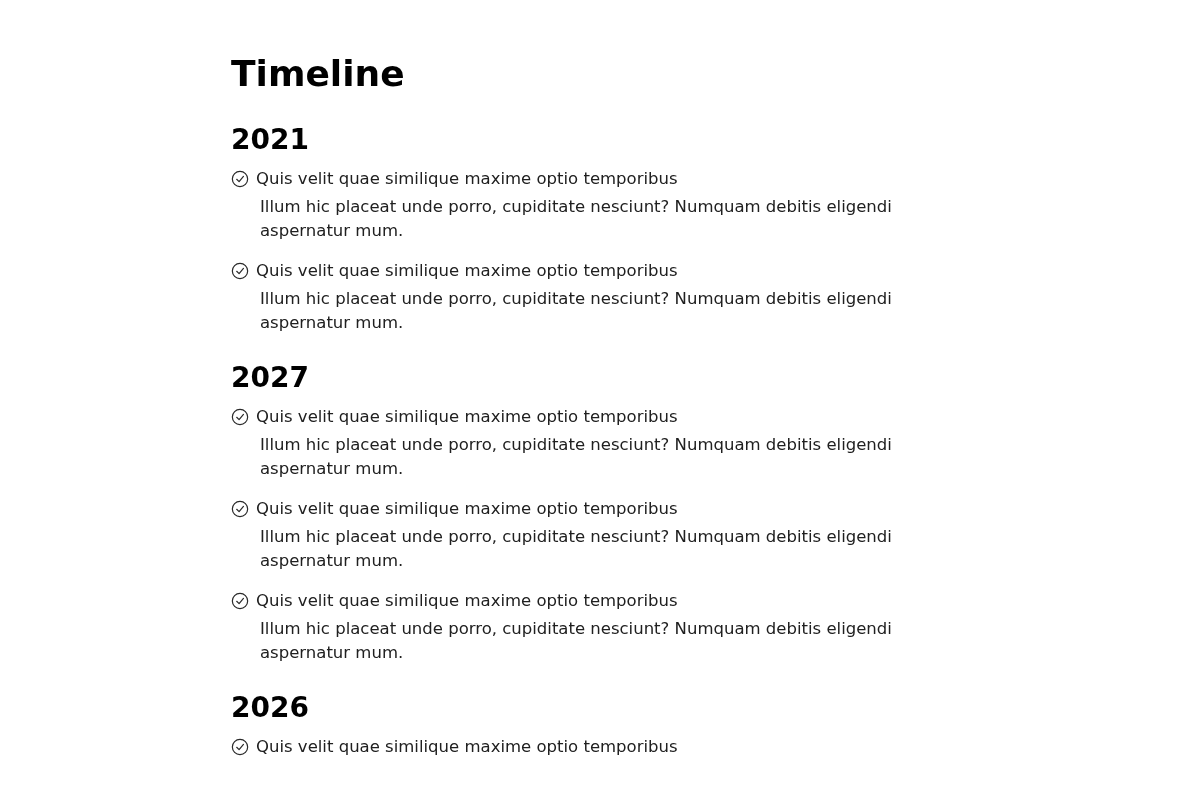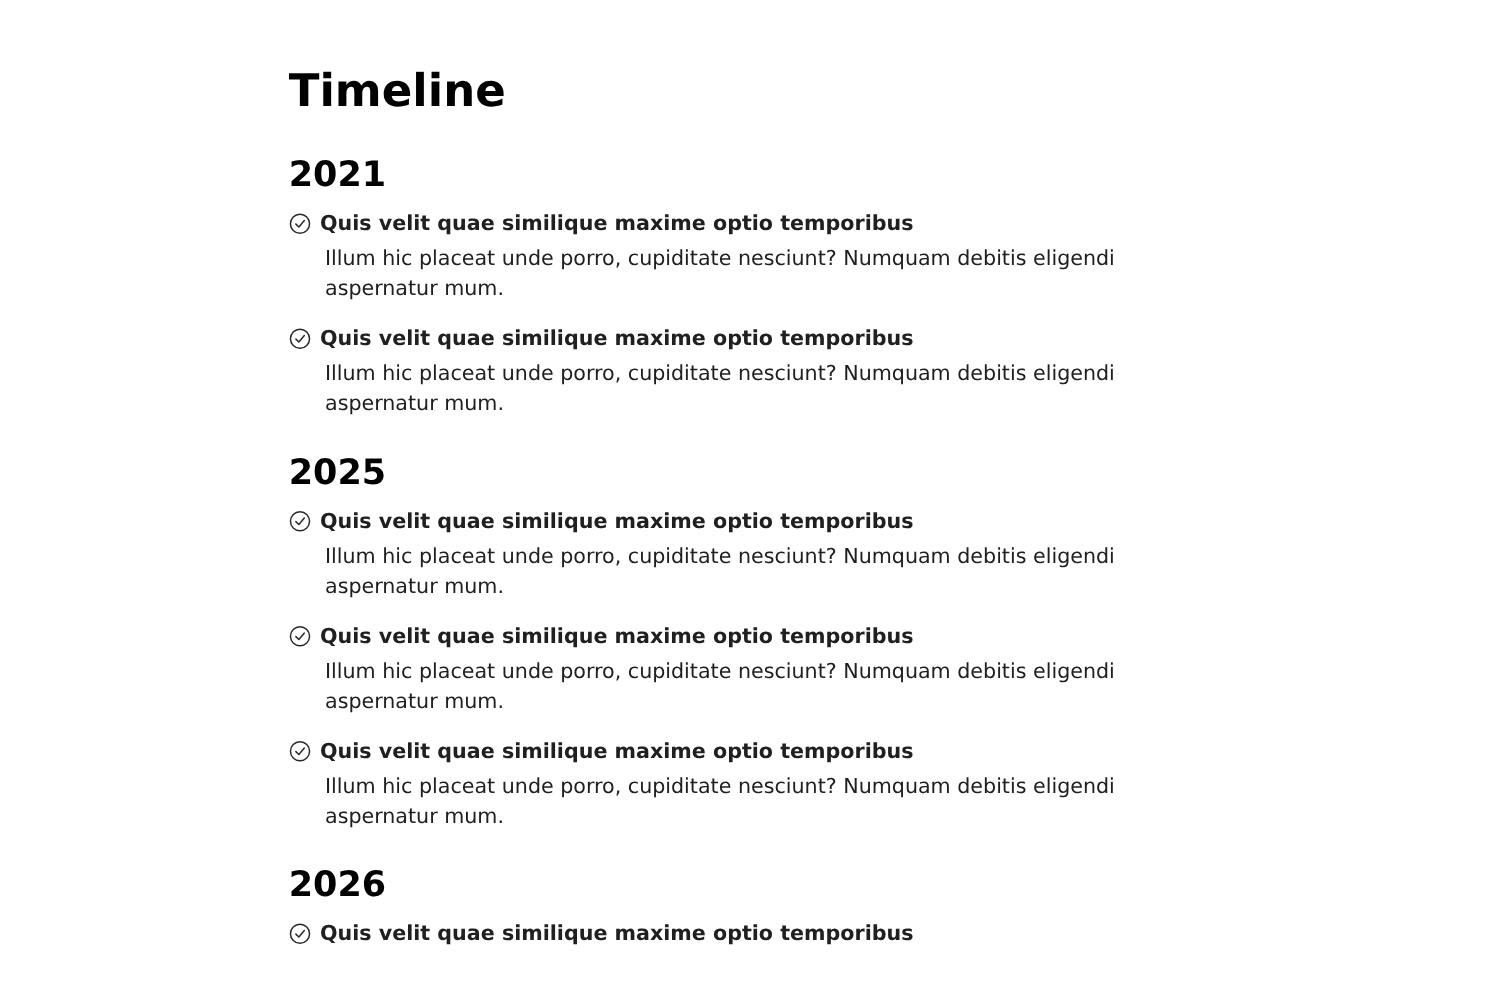--- a/index.html
+++ b/index.html
@@ -35,21 +35,20 @@
     list-style: none;
     margin: 0;
     padding: 0;
   }
   li.timeline-entry { margin: 0 0 16px 0; }
   .entry-title-row {
     display: flex;
     align-items: center;
     gap: 7px;
     line-height: 24px;
-    font-weight: bold;
   }
   .entry-icon {
     width: 18px;
     height: 18px;
     flex: none;
     display: inline-flex;
     color: #2a2a2a;
   }
   .entry-icon svg { width: 18px; height: 18px; display: block; }
   .entry-title { display: inline-block; }
@@ -89,21 +88,21 @@
         </svg>
       </span>
       <span class="entry-title">Quis velit quae similique maxime optio temporibus</span>
     </div>
     <p class="entry-description">Illum hic placeat unde porro, cupiditate nesciunt? Numquam debitis eligendi aspernatur mum.</p>
   </li>
 </ul>
   </section>
 
   <section>
-    <h2 class="year-heading">2025</h2>
+    <h2 class="year-heading">2027</h2>
     <ul class="entry-list">
   <li class="timeline-entry">
     <div class="entry-title-row">
       <span class="entry-icon">
         <svg viewBox="0 0 24 24" fill="none" stroke="currentColor" stroke-width="1.6">
           <circle cx="12" cy="12" r="10.2"></circle>
           <path d="M7.6 12.4 L10.8 15.5 L16.6 8.5" stroke-linecap="round" stroke-linejoin="round"></path>
         </svg>
       </span>
       <span class="entry-title">Quis velit quae similique maxime optio temporibus</span>

